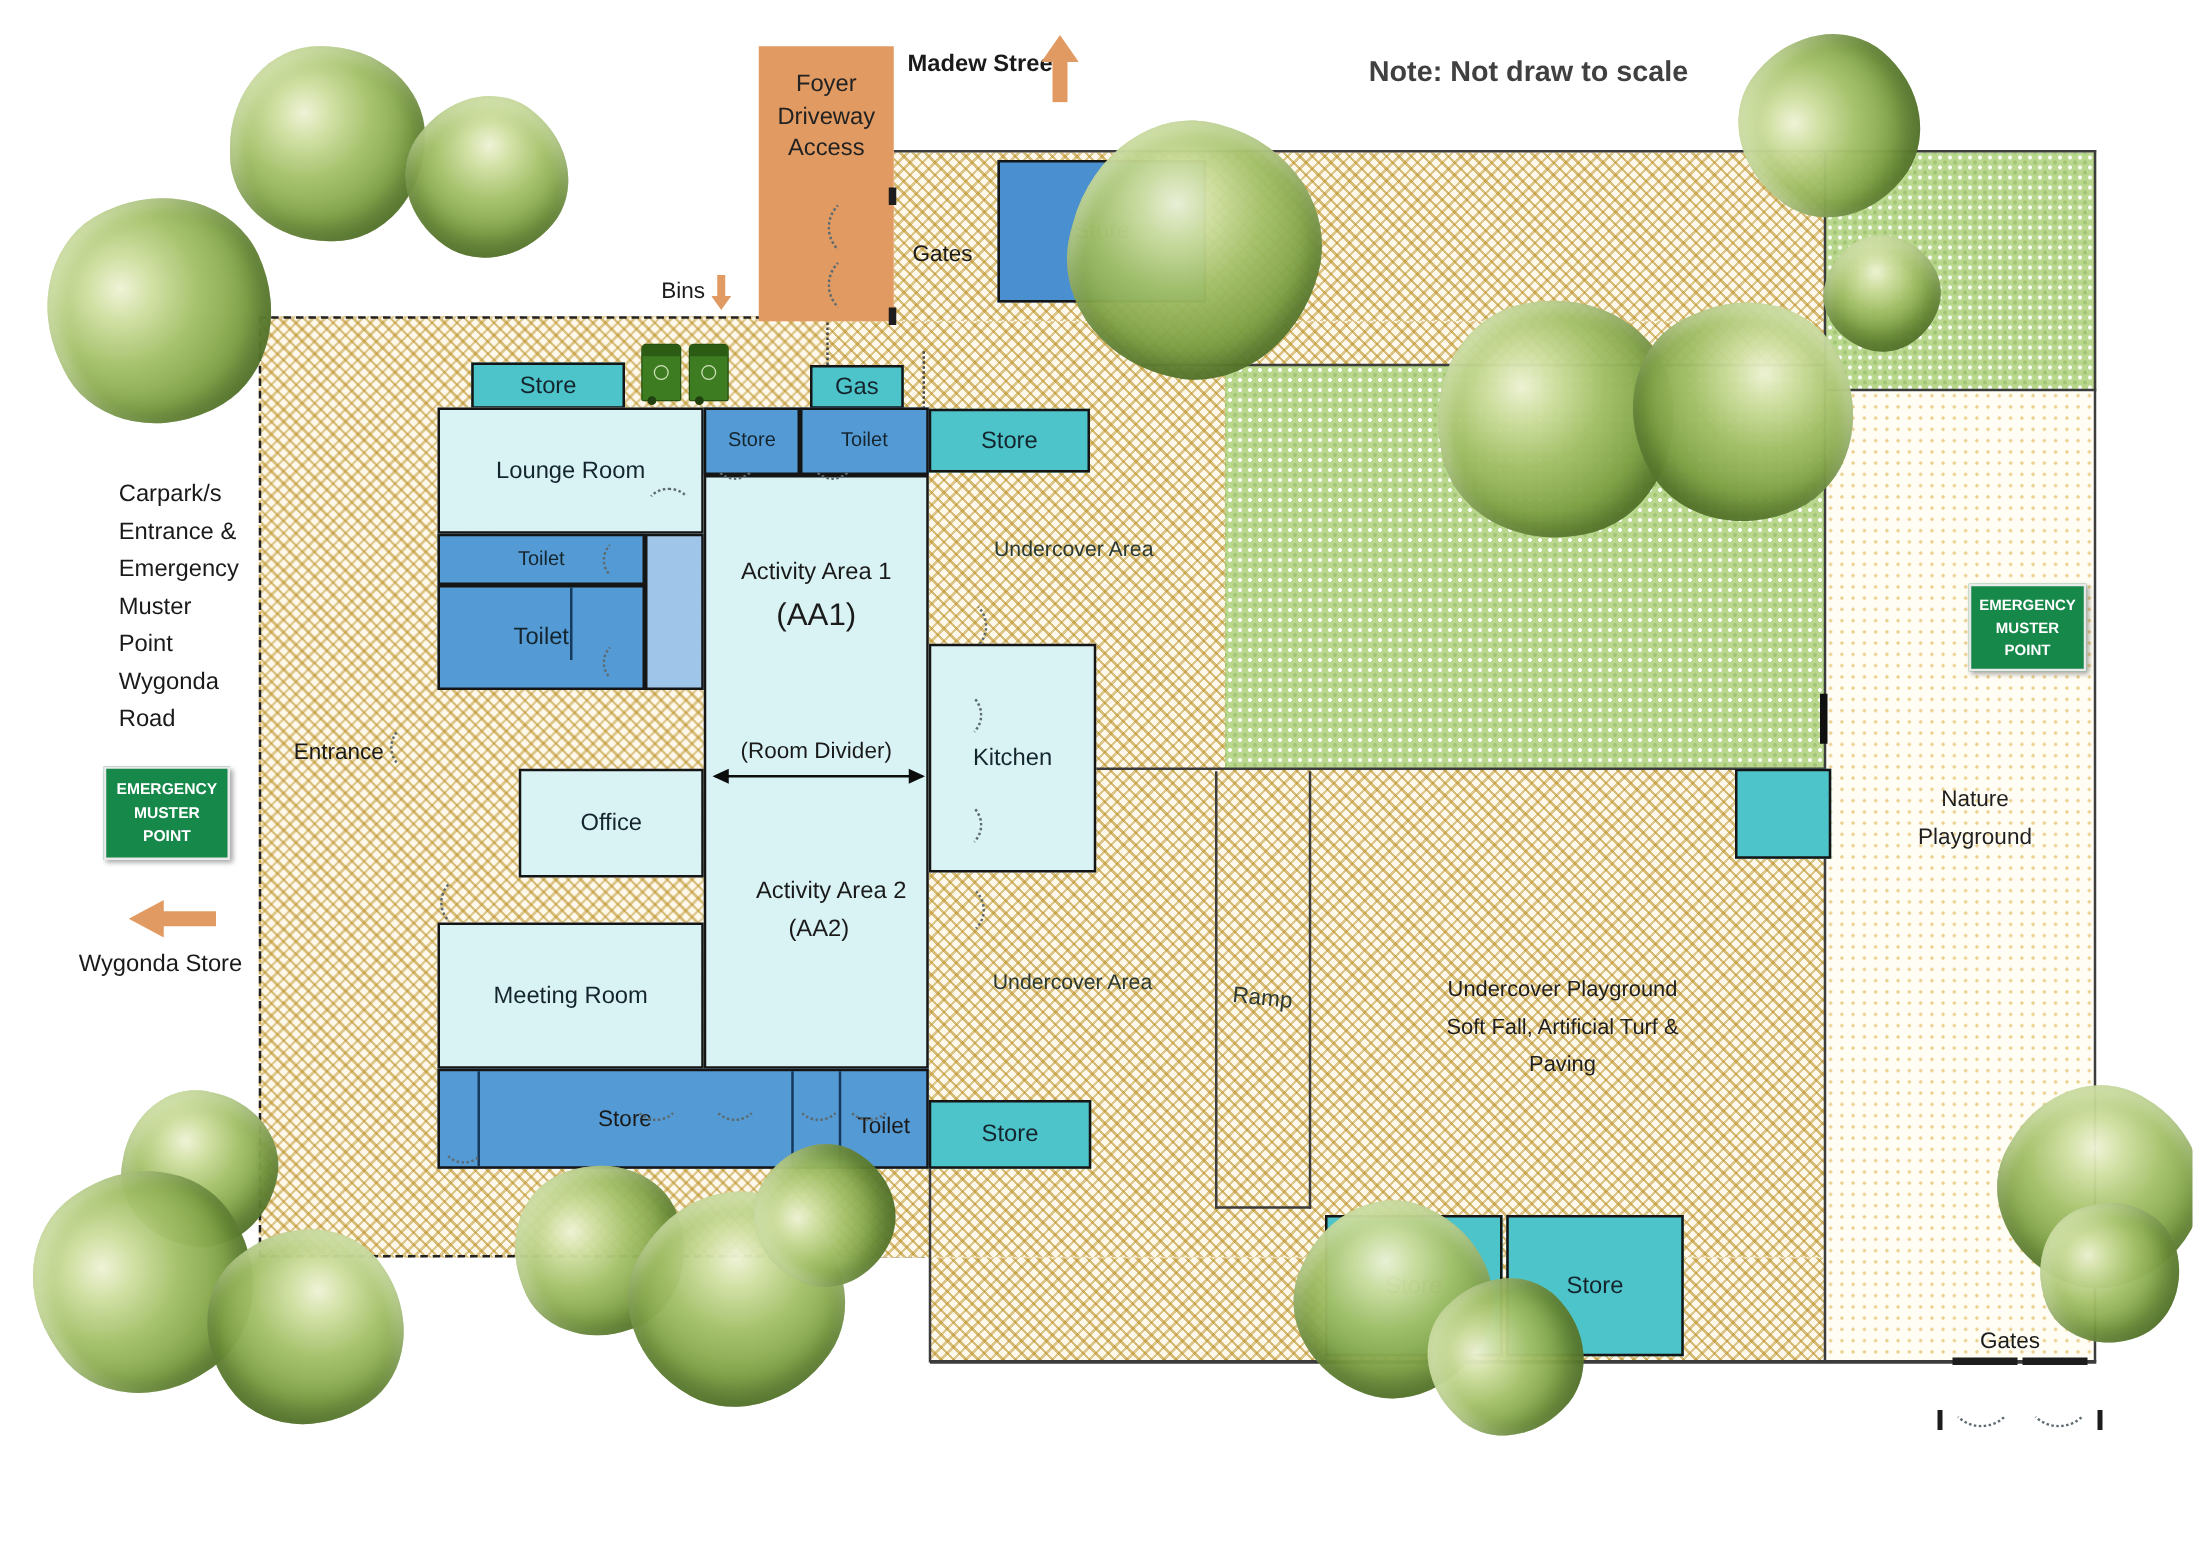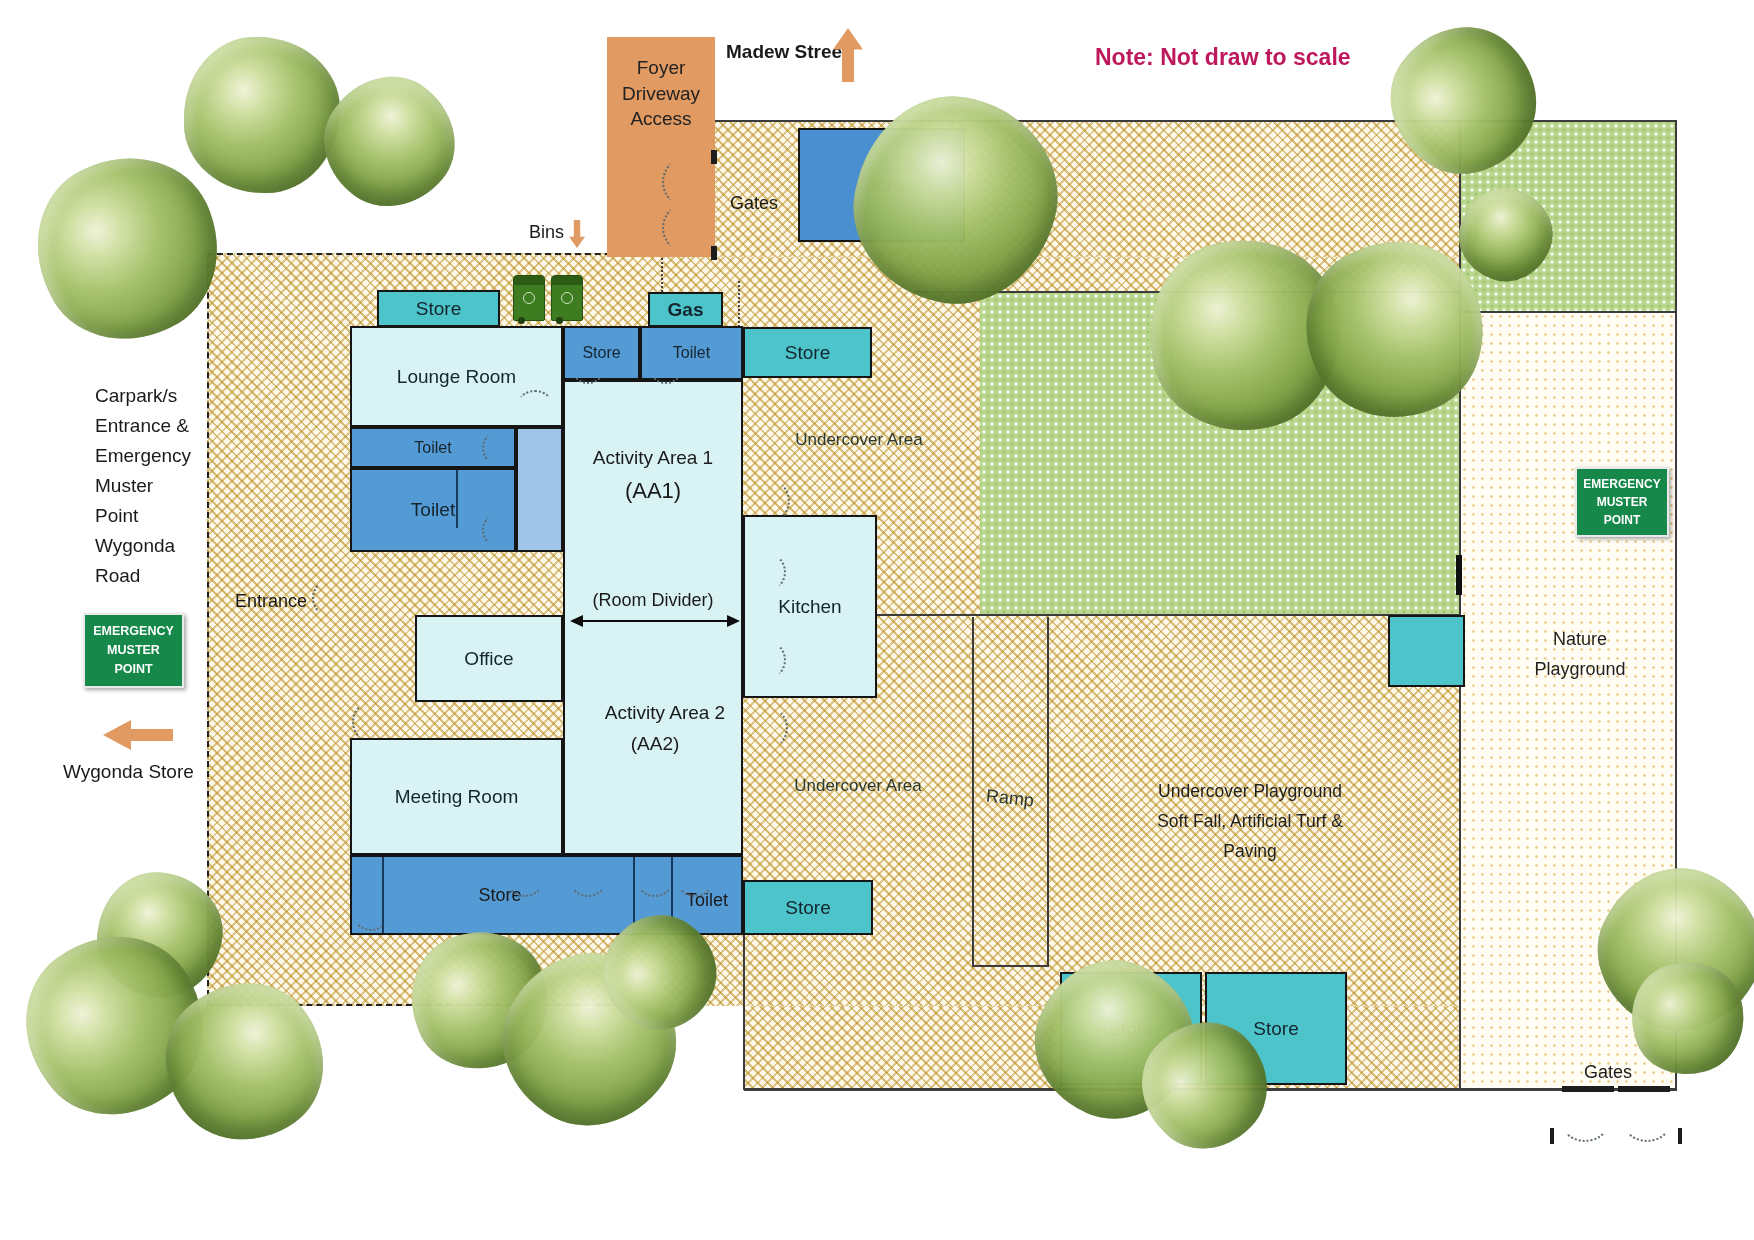--- a/index.html
+++ b/index.html
@@ -29,21 +29,21 @@
   .room{position:absolute;border:2px solid #151515;box-sizing:border-box;
         display:flex;flex-direction:column;align-items:center;justify-content:center;
         text-align:center;font-size:19px;color:#15252e;line-height:1.35;}
   .cyan{background:#d9f3f5}.blue{background:#549bd5}
   .teal{background:#4cc4ca}.fblue{background:#9fc5e8}
   .sm{font-size:16px}
 
   
   .lbl{position:absolute;font-size:18px;color:#1a1a1a;white-space:nowrap;}
   .ctr{transform:translateX(-50%);text-align:center;}
-  .note{font-size:23px;font-weight:bold;color:#be185d;}
+  .note{font-size:23px;font-weight:bold;color:#404040;}
 
   
   .sign{position:absolute;background:#15884a;color:#fff;font-weight:bold;
         text-align:center;font-size:12.5px;line-height:1.5;
         border:2px solid #e9e9e9;box-shadow:2px 2px 4px rgba(0,0,0,.35);
         display:flex;flex-direction:column;justify-content:center;box-sizing:border-box;}
 
   
   .arrow{position:absolute;background:#e09a62;}
   .up{clip-path:polygon(50% 0,100% 40%,70% 40%,70% 100%,30% 100%,30% 40%,0 40%);}
@@ -119,21 +119,21 @@
   <div class="arc L" style="left:662px;top:202px;width:52px;height:52px;"></div>
   <div class="jamb" style="left:711px;top:150px;width:6px;height:14px;"></div>
   <div class="jamb" style="left:711px;top:246px;width:6px;height:14px;"></div>
 
   <div class="room" style="left:798px;top:128px;width:167px;height:114px;background:#4a90d0;">
     <span>Store</span>
     </div>
   <div class="room teal" style="left:377px;top:290px;width:123px;height:37px;">
     <span>Store</span>
     </div>
-  <div class="room teal" style="left:648px;top:292px;width:75px;height:35px;font-weight:bold;">
+  <div class="room teal" style="left:648px;top:292px;width:75px;height:35px;">
     <span>Gas</span>
     </div>
   <div class="room teal" style="left:743px;top:327px;width:129px;height:51px;">
     <span>Store</span>
     </div>
   <div class="room teal" style="left:743px;top:880px;width:130px;height:55px;">
     <span>Store</span>
     </div>
   <div class="room teal" style="left:1060px;top:972px;width:142px;height:113px;">
     <span>Store</span>
@@ -150,21 +150,21 @@
   <div class="room blue sm" style="left:563px;top:326px;width:77px;height:54px;">
     <span>Store</span>
     </div>
   <div class="room blue sm" style="left:640px;top:326px;width:103px;height:54px;">
     <span>Toilet</span>
     </div>
 
   <div class="room cyan" style="left:563px;top:380px;width:180px;height:475px;justify-content:flex-start;"></div>
   <div class="lbl ctr" style="left:653px;top:447px;font-size:19px;">
     <span>Activity Area 1</span></div>
-  <div class="lbl ctr" style="left:653px;top:478px;font-size:22px;">
+  <div class="lbl ctr" style="left:653px;top:478px;font-size:25px;">
     <span>(AA1)</span></div>
   <div class="lbl ctr" style="left:653px;top:590px;font-size:18px;">
     <span>(Room Divider)</span></div>
   <div class="dbl" style="left:572px;top:620px;width:166px;"></div>
   <div class="lbl ctr" style="left:655px;top:702px;font-size:19px;margin-left:10px;">
     <span>Activity Area 2</span></div>
   <div class="lbl ctr" style="left:655px;top:733px;font-size:19px;">
     <span>(AA2)</span></div>
 
   <div class="room blue sm" style="left:350px;top:427px;width:166px;height:41px;">

